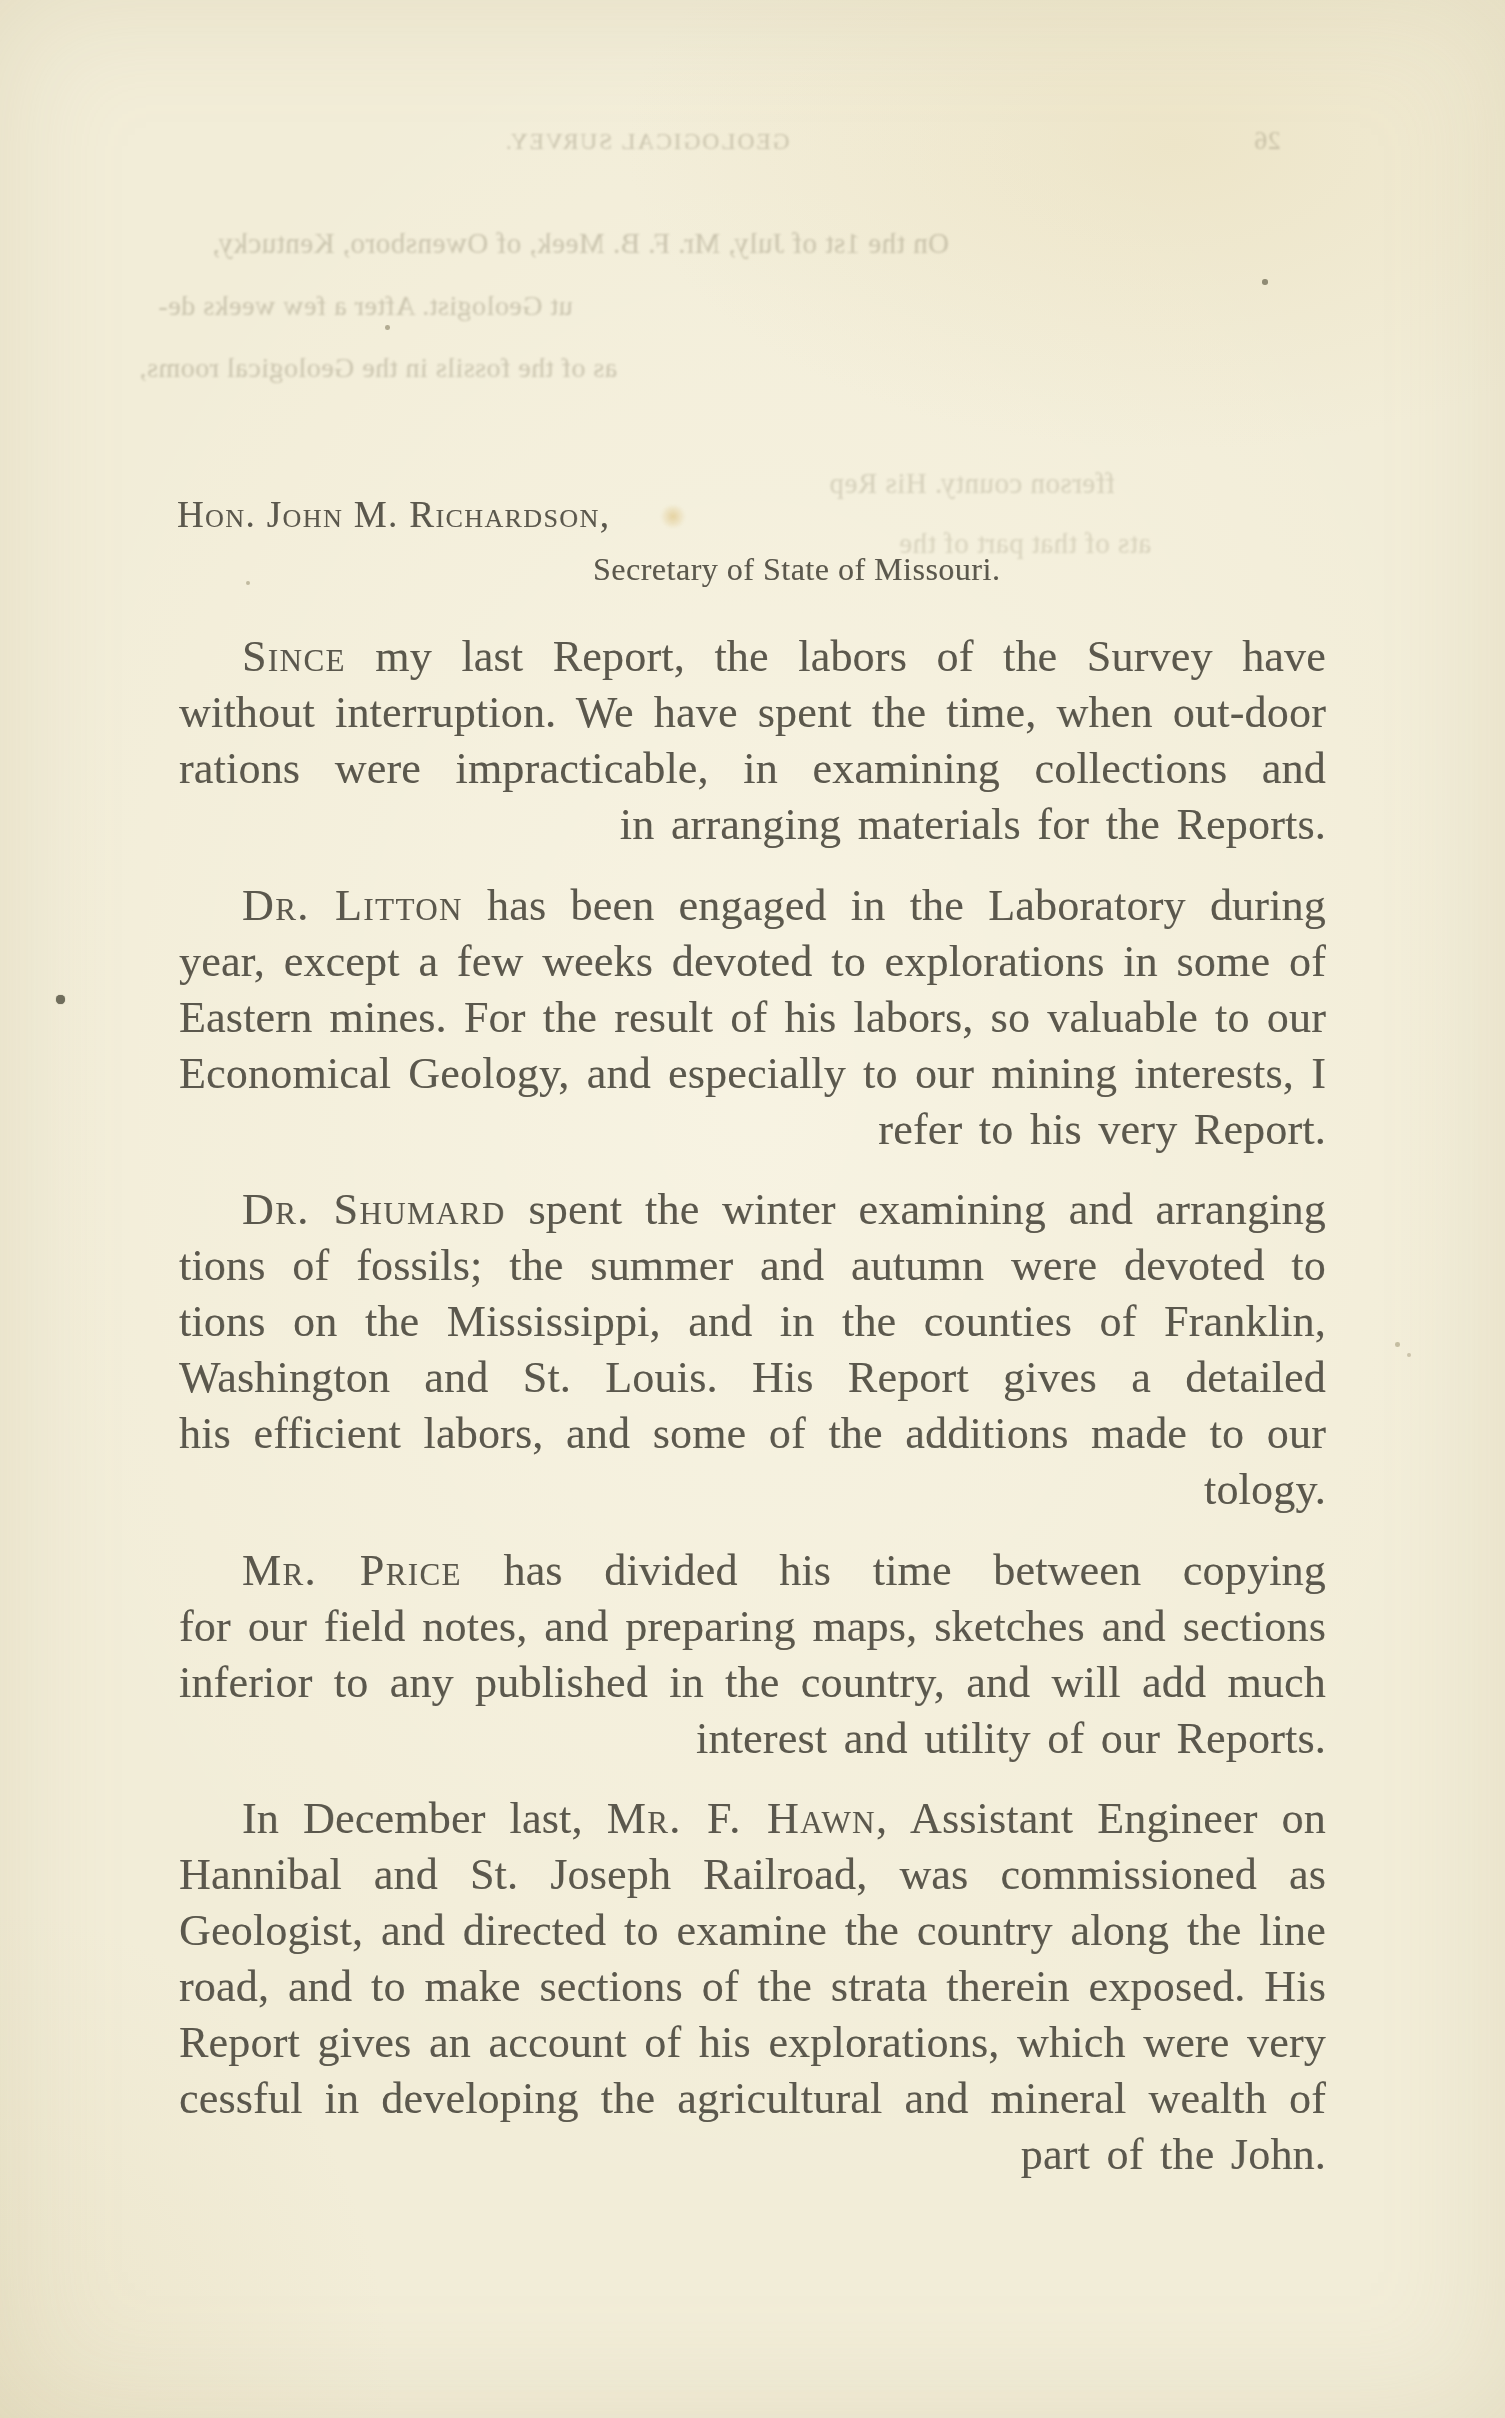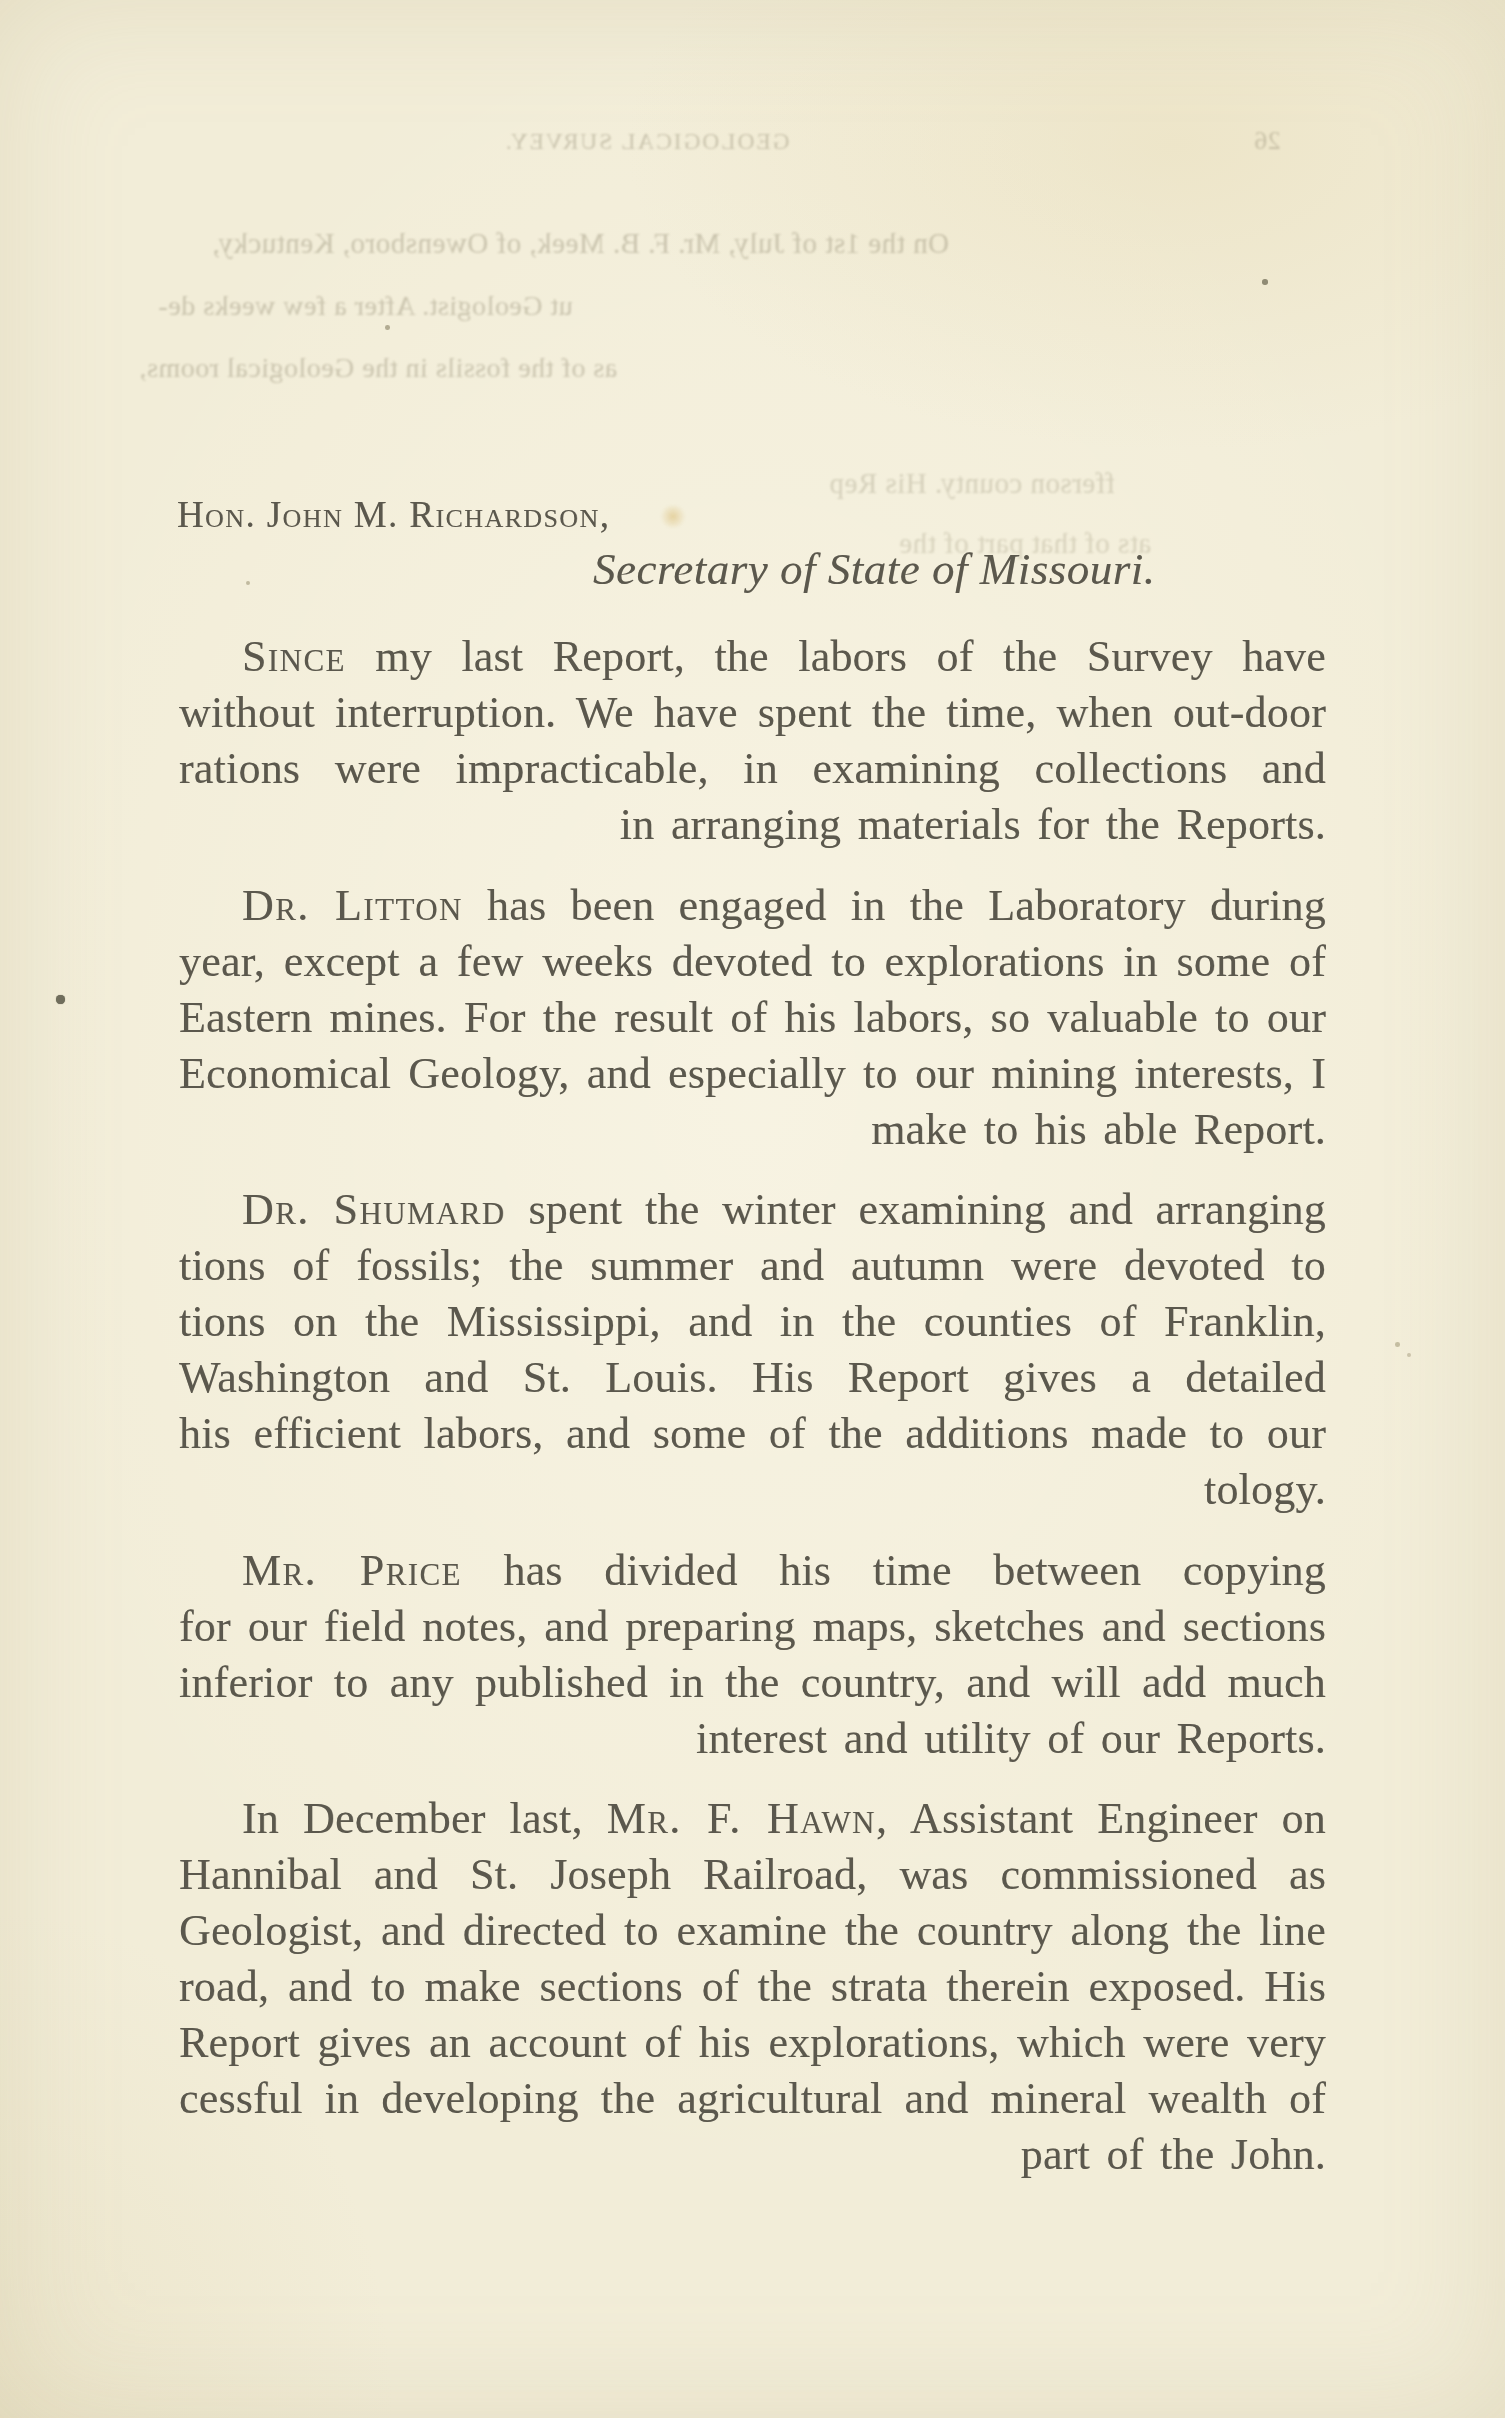--- a/index.html
+++ b/index.html
@@ -28,22 +28,22 @@
     text-shadow: 0.3px 0.3px 0.6px rgba(91,88,77,0.38);
     margin-top: 41px;
   }
   .addr-name {
     position: absolute; left: 177px; top: 446px;
     font-size: 37px; line-height: 56px;
     white-space: nowrap;
   }
   .addr-title {
     position: absolute; left: 593px; top: 500px;
-    font-size: 45px; line-height: 56px;
-    font-style: italic; letter-spacing: 0.5px;
+    font-size: 32px; line-height: 56px;
+    letter-spacing: 0.5px;
     white-space: nowrap;
   }
   .sc { font-variant: small-caps; letter-spacing: 1.4px; }
 
   .textblock {
     position: absolute; left: 179px; top: 588px; width: 1147px;
     font-size: 44px; word-spacing: 0.12em; letter-spacing: 0.2px;
   }
   .para { margin: 0 0 24.5px 0; }
   .line {
@@ -106,21 +106,21 @@
       <div class="line"><span>without interruption.  We have spent the time, when out-door ope-</span></div>
       <div class="line"><span>rations were impracticable, in examining collections and notes, and</span></div>
       <div class="line last"><span>in arranging materials for the Reports.</span></div>
     </div>
 
     <div class="para">
       <div class="line"><span class="sc">Dr. Litton</span><span> has been engaged in the Laboratory during the</span></div>
       <div class="line"><span>year, except a few weeks devoted to explorations in some of the</span></div>
       <div class="line"><span>Eastern mines.  For the result of his labors, so valuable to our</span></div>
       <div class="line"><span>Economical Geology, and especially to our mining interests, I must</span></div>
-      <div class="line last"><span>make to his able Report.</span></div>
+      <div class="line last"><span>refer to his very Report.</span></div>
     </div>
 
     <div class="para">
       <div class="line"><span class="sc">Dr. Shumard</span><span> spent the winter examining and arranging collec-</span></div>
       <div class="line"><span>tions of fossils; the summer and autumn were devoted to examina-</span></div>
       <div class="line"><span>tions on the Mississippi, and in the counties of Franklin, Jefferson,</span></div>
       <div class="line"><span>Washington and St. Louis.  His Report gives a detailed account of</span></div>
       <div class="line"><span>his efficient labors, and some of the additions made to our Palæon-</span></div>
       <div class="line last"><span>tology.</span></div>
     </div>

